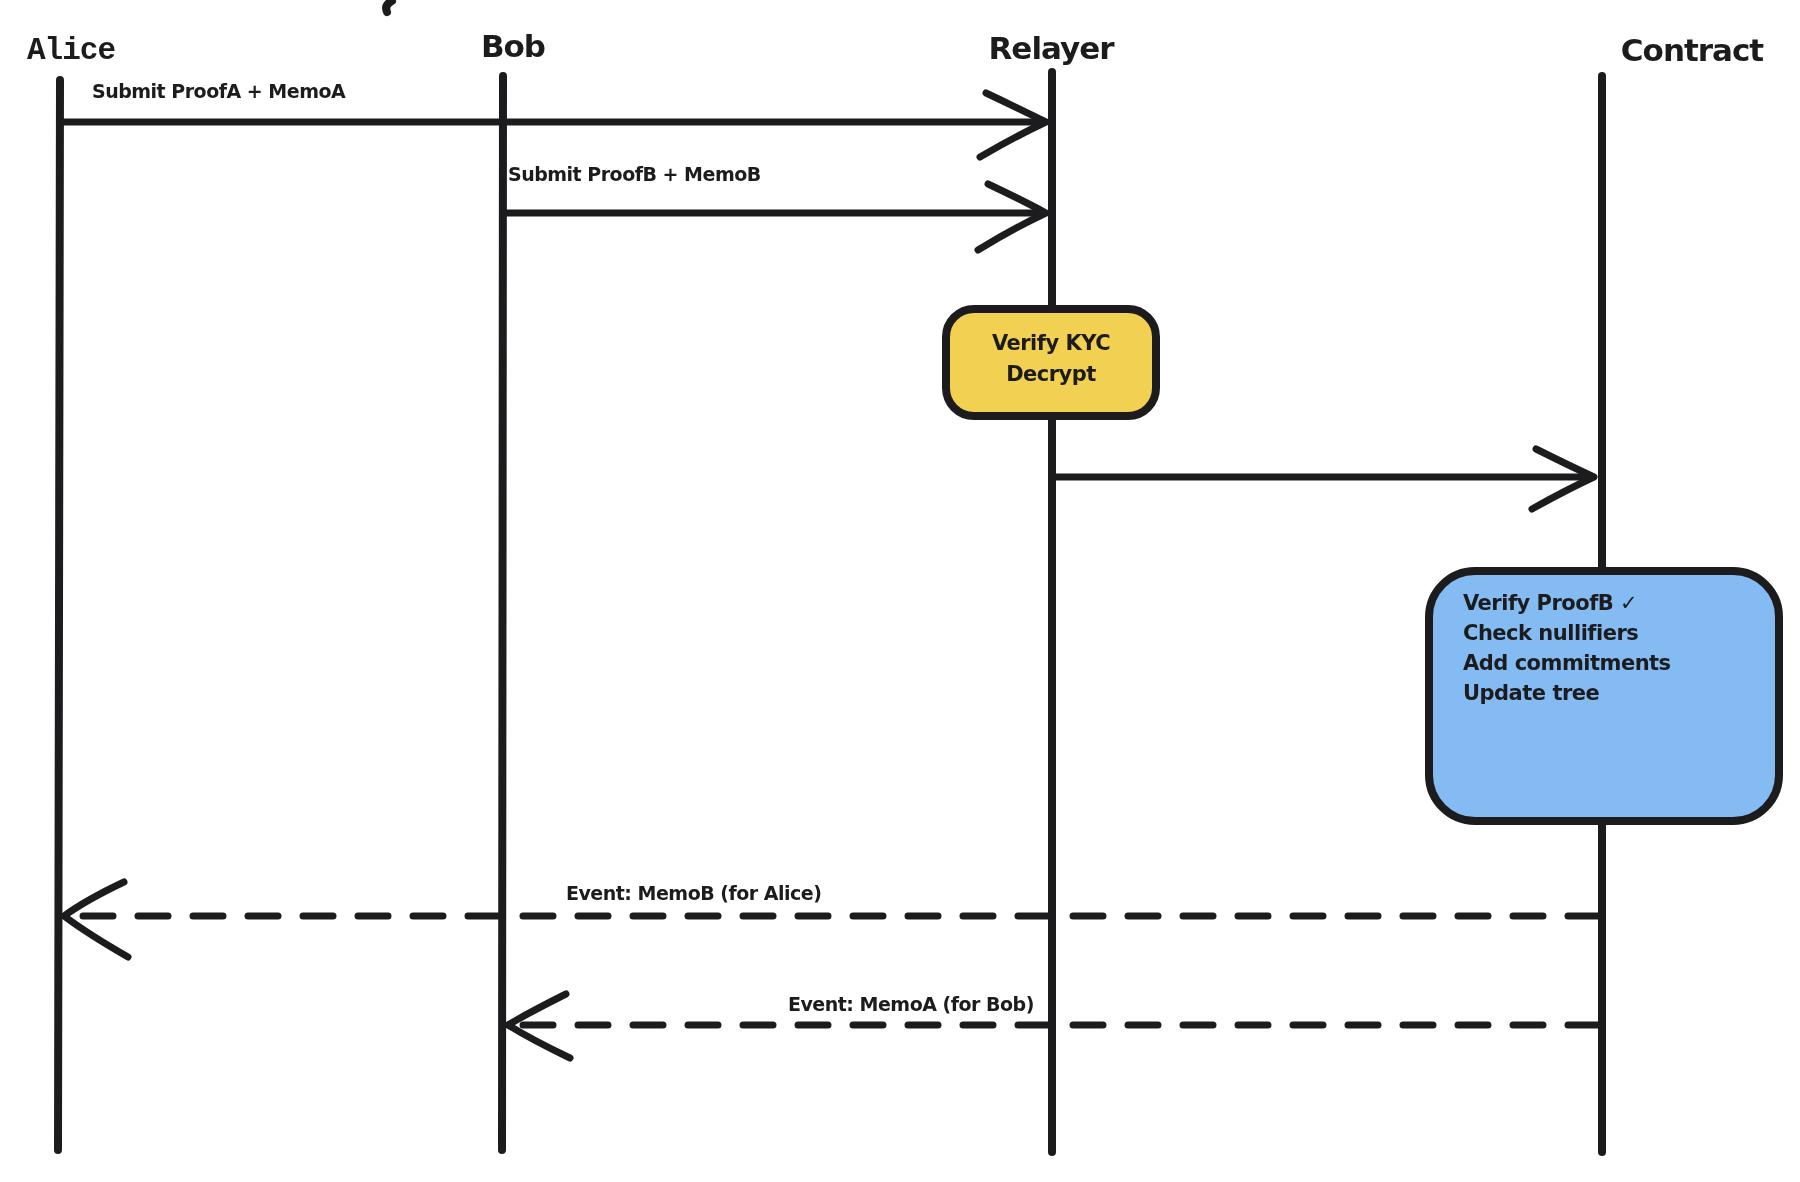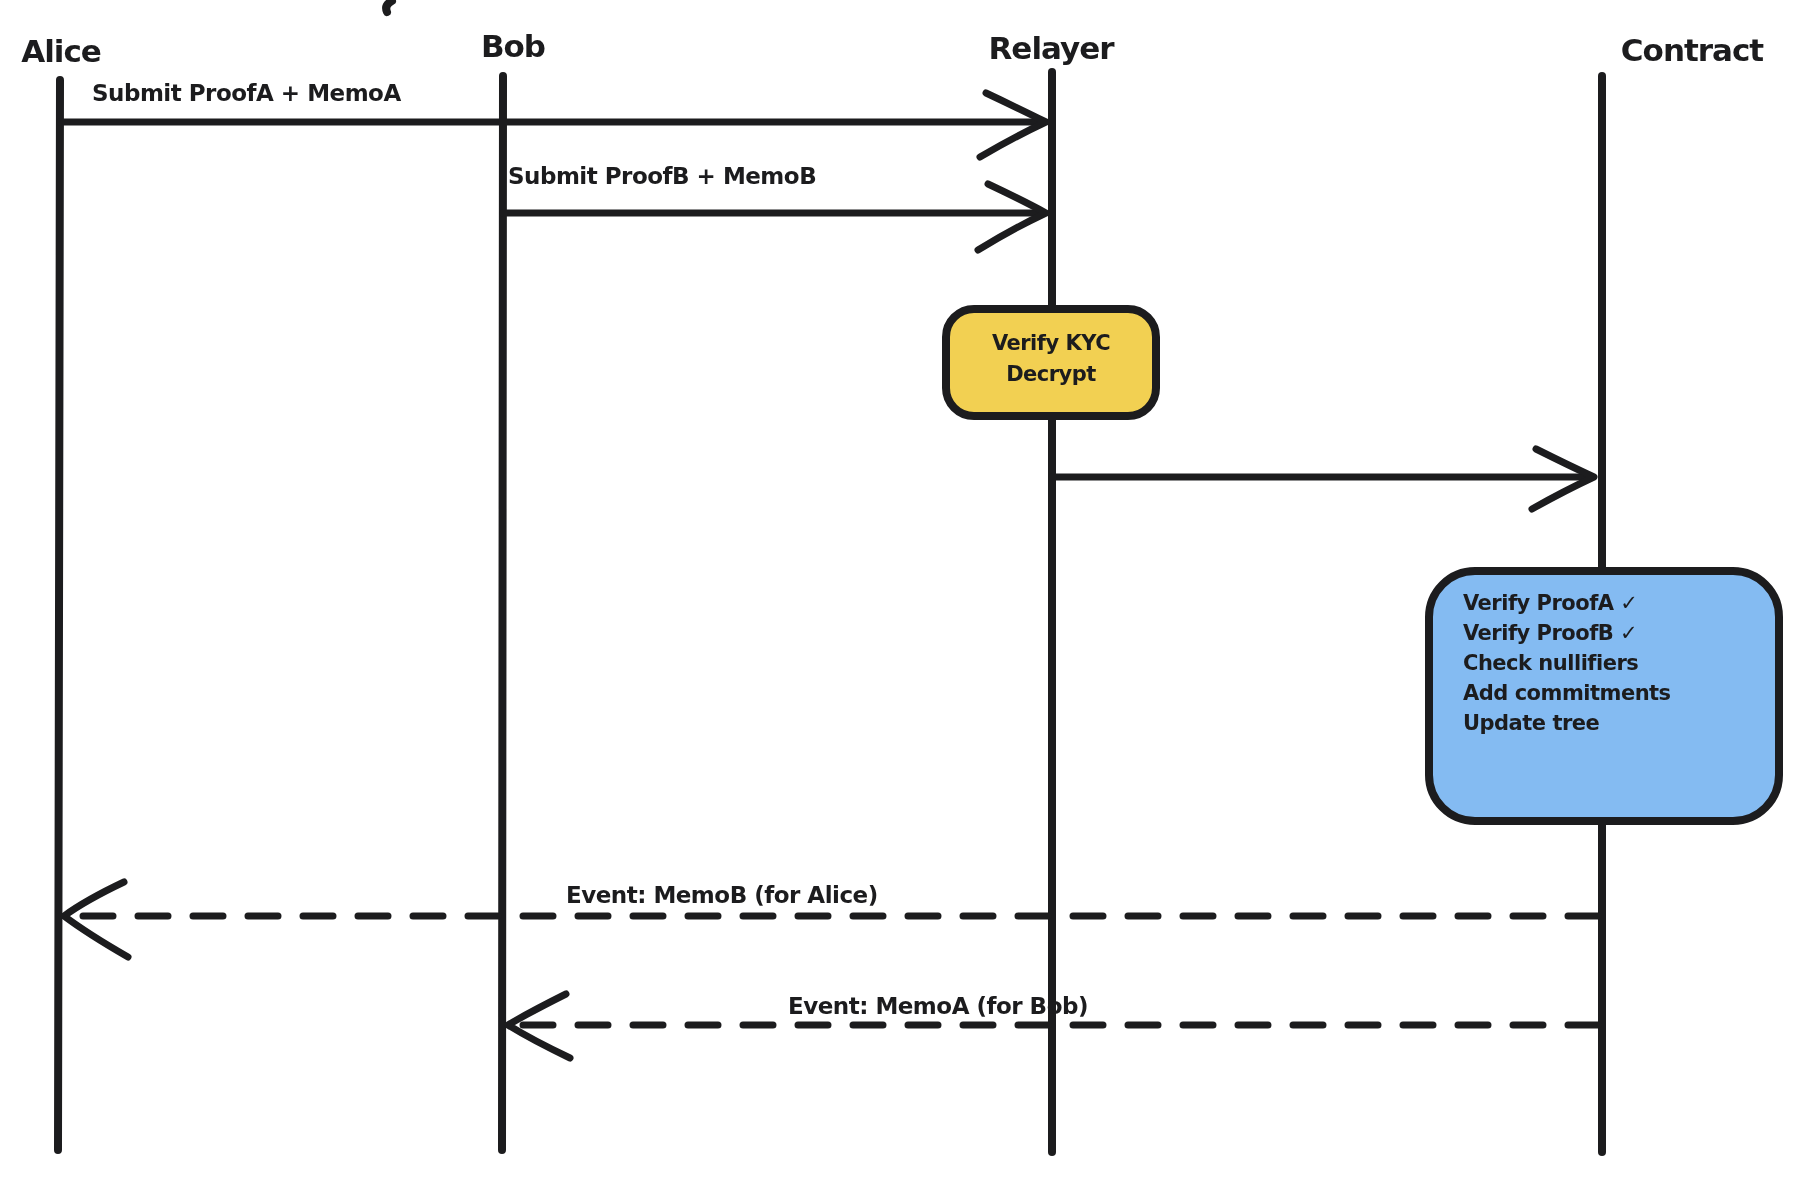--- a/index.html
+++ b/index.html
@@ -38,21 +38,21 @@
   .actor-label {
     position: absolute;
     transform: translateX(-50%);
     font-size: 31px;
     font-weight: 700;
     white-space: nowrap;
     letter-spacing: -1px;
   }
   .msg-label {
     position: absolute;
-    font-size: 23px;
+    font-size: 19px;
     font-weight: 700;
     white-space: nowrap;
     letter-spacing: -0.5px;
   }
   .note {
     position: absolute;
     box-sizing: border-box;
     border: 8px solid #1c1c1e;
     font-weight: 700;
     letter-spacing: -0.5px;
@@ -102,36 +102,35 @@
     <path class="msg-line" d="M 1052 477 L 1592 477"></path>
     <path class="arrowhead" d="M 1536 449 Q 1570 466 1594 477 Q 1564 491 1532 509"></path>
 
     <path class="msg-dashed" d="M 1598 916 L 74 916"></path>
     <path class="arrowhead" d="M 124 882 Q 86 900 64 916 Q 88 934 128 957"></path>
 
     <path class="msg-dashed" d="M 1598 1025 L 518 1025"></path>
     <path class="arrowhead" d="M 566 994 Q 530 1012 508 1025 Q 532 1040 570 1058"></path>
   </svg>
 
-  <div class="actor-label" style="left:61px;  top:33px;">Alice</div>
+  <div class="actor-label" style="left:71px;  top:33px;font-family:Liberation Mono, monospace;">Alice</div>
   <div class="actor-label" style="left:513px; top:28px;">Bob</div>
   <div class="actor-label" style="left:1051px;top:30px;">Relayer</div>
   <div class="actor-label" style="left:1692px;top:32px;">Contract</div>
 
   <div class="msg-label" style="left:92px;  top:80px;">Submit ProofA + MemoA</div>
   <div class="msg-label" style="left:508px; top:163px;">Submit ProofB + MemoB</div>
   <div class="msg-label" style="left:566px; top:882px;text-align:center;">Event: MemoB (for Alice)</div>
   <div class="msg-label" style="left:788px; top:993px;">Event: MemoA (for Bob)</div>
 
   <div class="note note-relayer" style="background-color: rgb(242, 208, 82); margin-top: 10px;">
     <div>Verify KYC</div>
     <div>Decrypt</div>
   </div>
 
   <div class="note note-contract" style="background-color: rgb(132, 187, 242);">
-    <div>Verify ProofA ✓</div>
     <div>Verify ProofB ✓</div>
     <div>Check nullifiers</div>
     <div>Add commitments</div>
     <div>Update tree</div>
   </div>
 
 </div>
 
 </body></html>

